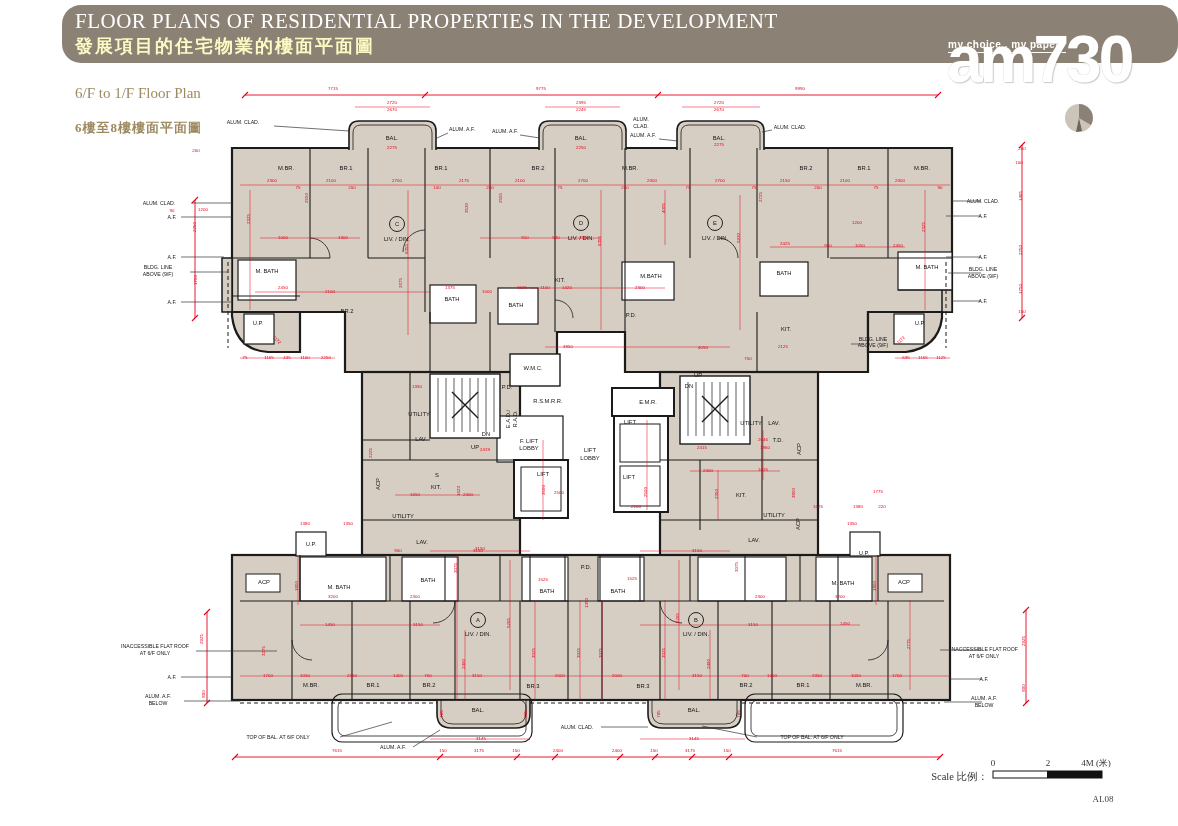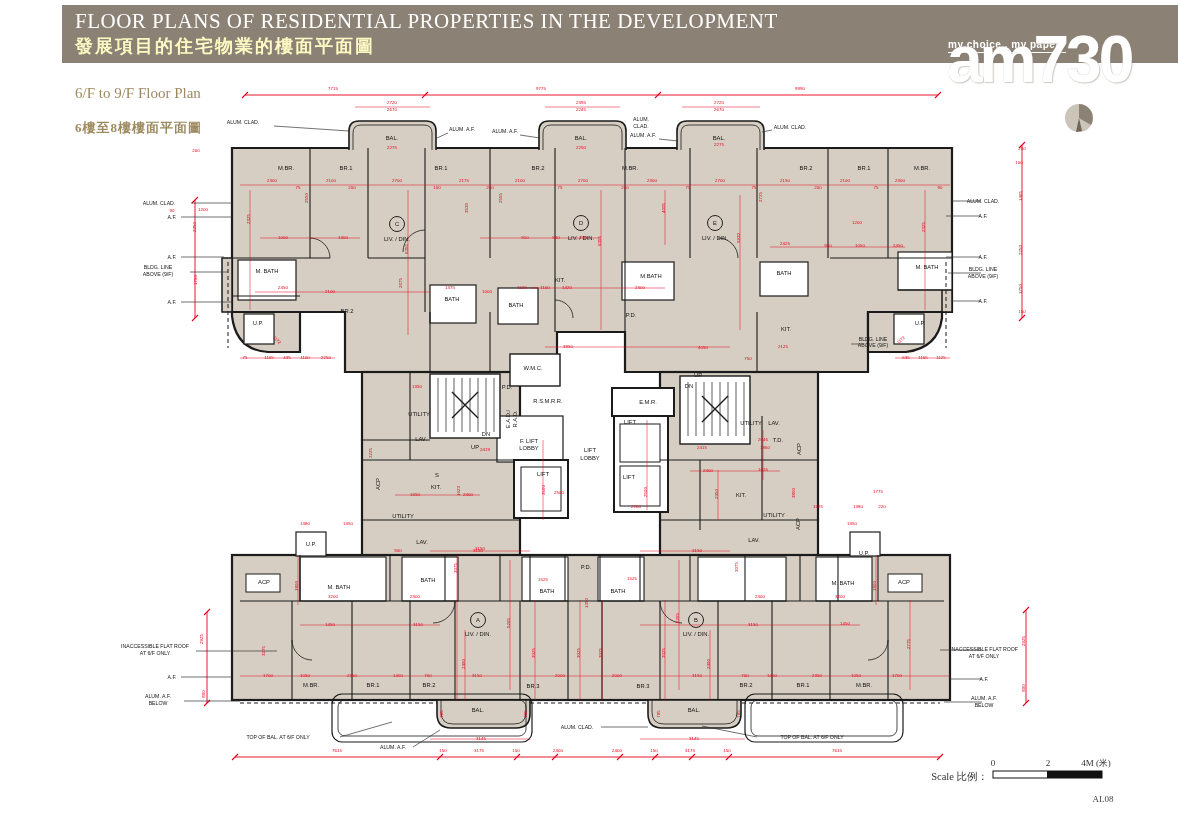--- a/index.html
+++ b/index.html
@@ -1,19 +1,19 @@
 <!DOCTYPE html>
 <html><head>
 <meta charset="utf-8">
 <style>
   html,body{margin:0;padding:0;background:#fff;}
   .page{position:relative;width:1178px;height:826px;background:#ffffff;overflow:hidden;
         font-family:"Liberation Sans",sans-serif;}
   .ser{font-family:"Liberation Serif",serif;}
-  .band{position:absolute;left:62px;top:5px;width:1116px;height:58px;background:#8b8175;}
+  .band{position:absolute;left:62px;top:5px;width:1116px;height:58px;background:#8b8175;border-radius:19px;}
   .t-en{position:absolute;left:13px;top:4px;font-size:21px;letter-spacing:.5px;color:#fff;white-space:nowrap;}
   .t-zh{position:absolute;left:13px;top:29px;font-size:18px;font-weight:bold;letter-spacing:2px;color:#fef9c3;white-space:nowrap;}
   .plan-name{position:absolute;left:75px;top:84px;color:#9d8a60;}
   .p-en{font-size:15px;line-height:18px;}
   .p-zh{font-size:13px;font-weight:bold;letter-spacing:1px;line-height:20px;margin-top:16px;}
   .logo{position:absolute;left:945px;top:28px;width:230px;height:110px;pointer-events:none;}
   .tagline{position:absolute;left:3px;top:11px;font-size:10px;font-weight:bold;color:#fff;
            letter-spacing:.5px;border-bottom:1px solid #fff;padding-bottom:2px;width:118px;}
   .logo-name{position:absolute;left:2px;top:-6px;font-size:64px;font-weight:800;color:#fff;
              letter-spacing:-3px;transform:scaleY(1.04);
@@ -28,21 +28,21 @@
 <body>
 
 <div class="page">
 
   <div class="band">
     <div class="t-en ser">FLOOR PLANS OF RESIDENTIAL PROPERTIES IN THE DEVELOPMENT</div>
     <div class="t-zh ser">發展項目的住宅物業的樓面平面圖</div>
   </div>
 
   <div class="plan-name">
-    <div class="p-en ser">6/F to 9/F Floor Plan</div>
+    <div class="p-en ser">6/F to 1/F Floor Plan</div>
     <div class="p-zh ser">6樓至8樓樓面平面圖</div>
   </div>
 
   <div class="logo">
     <div class="tagline">my choice . my paper</div>
     <div class="logo-name">am730</div>
   </div>
 
   <svg id="plan" class="plansvg" width="1178" height="826" viewBox="0 0 1178 826">
 

